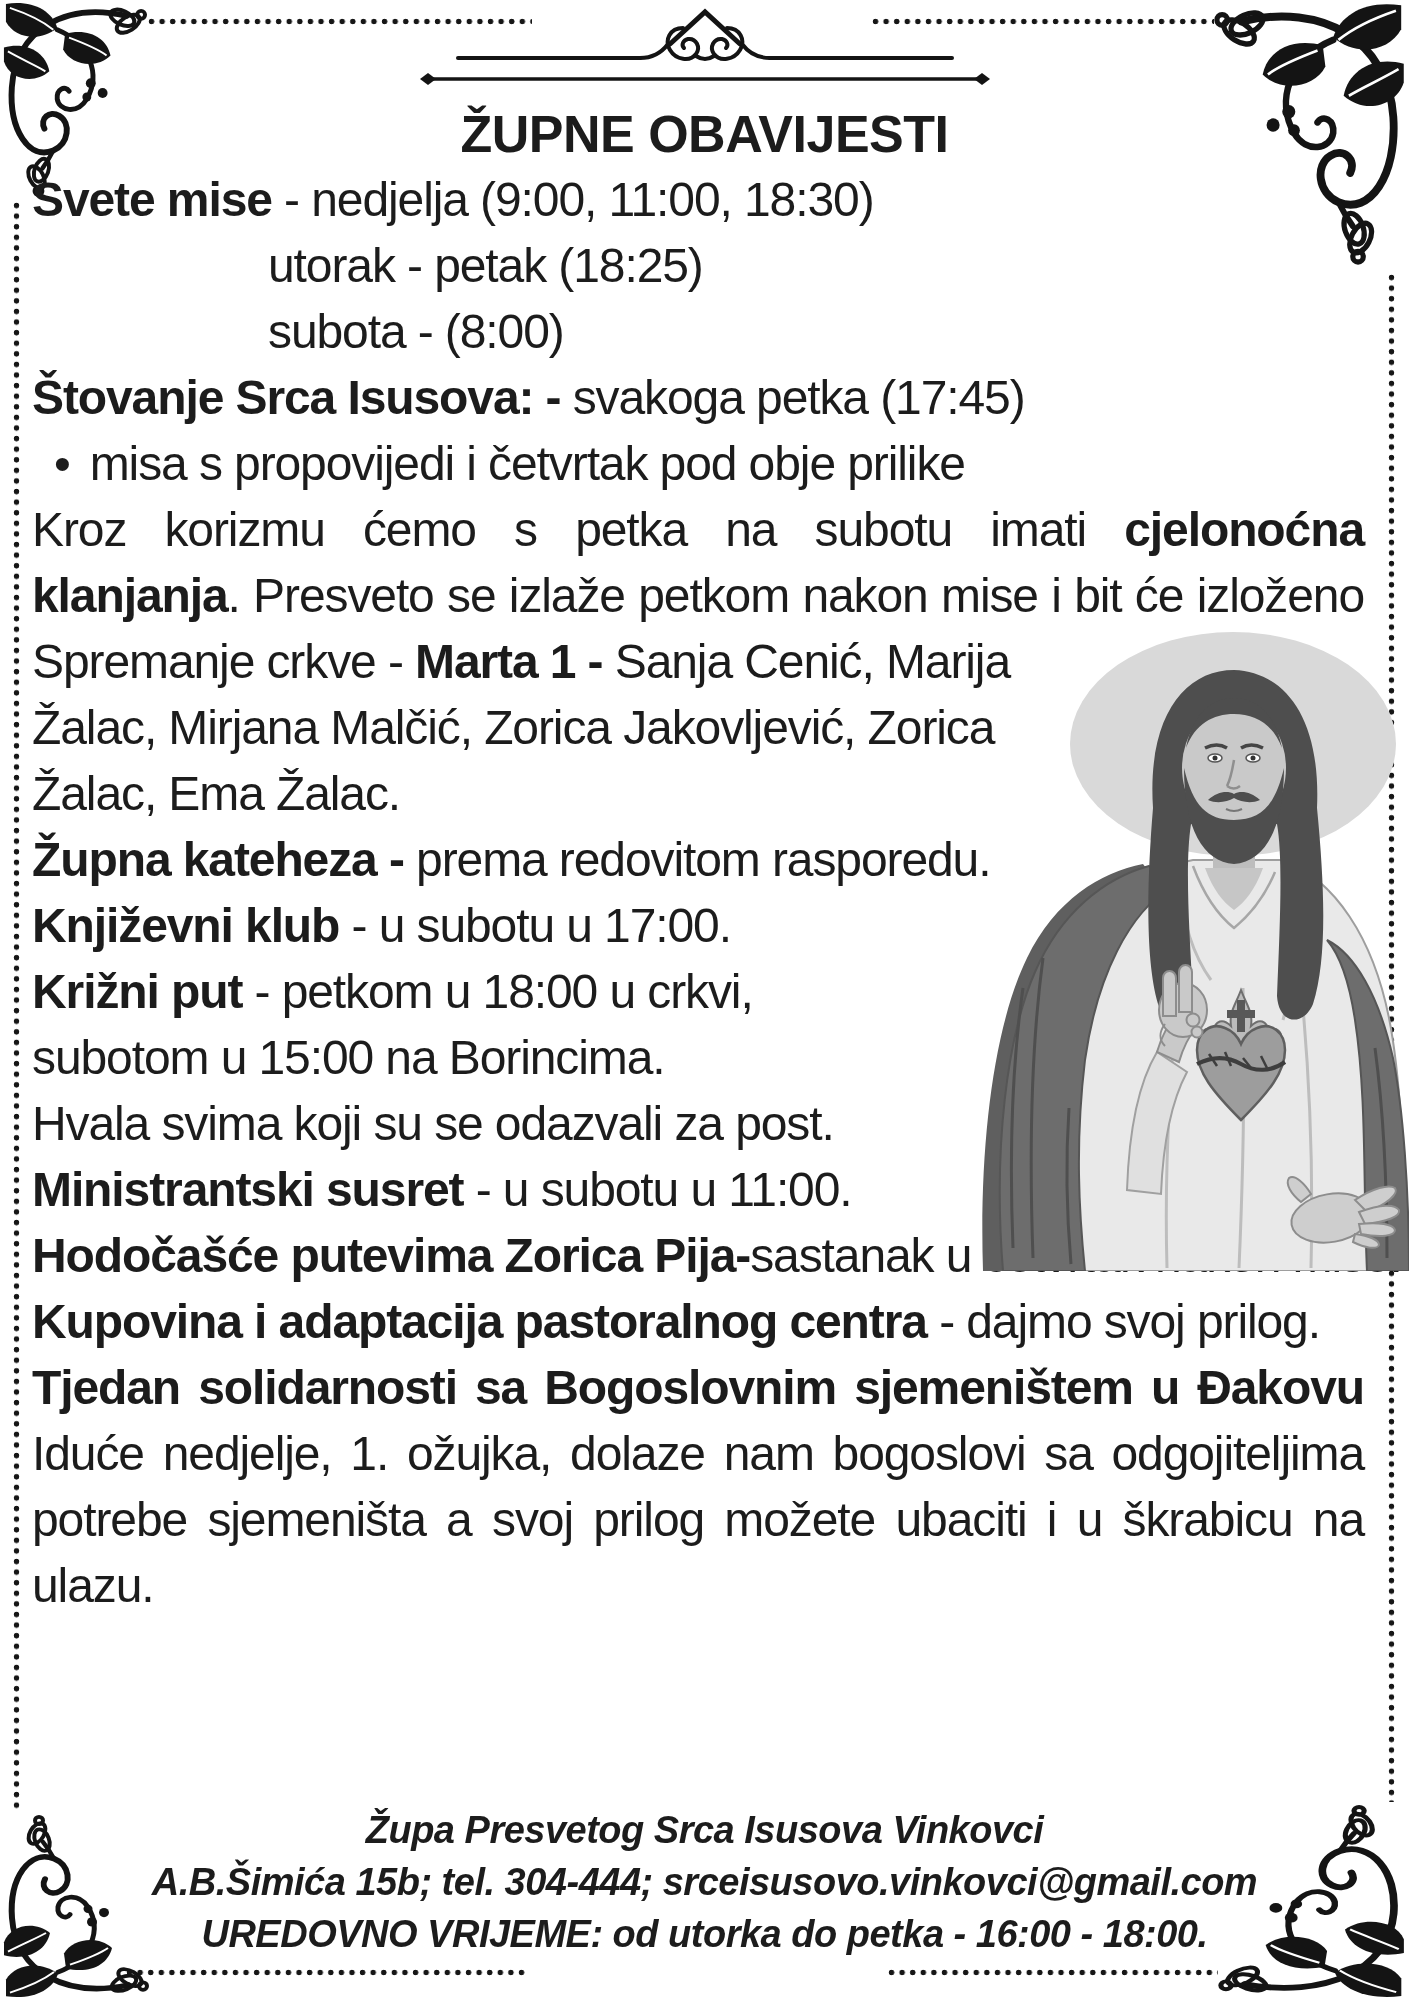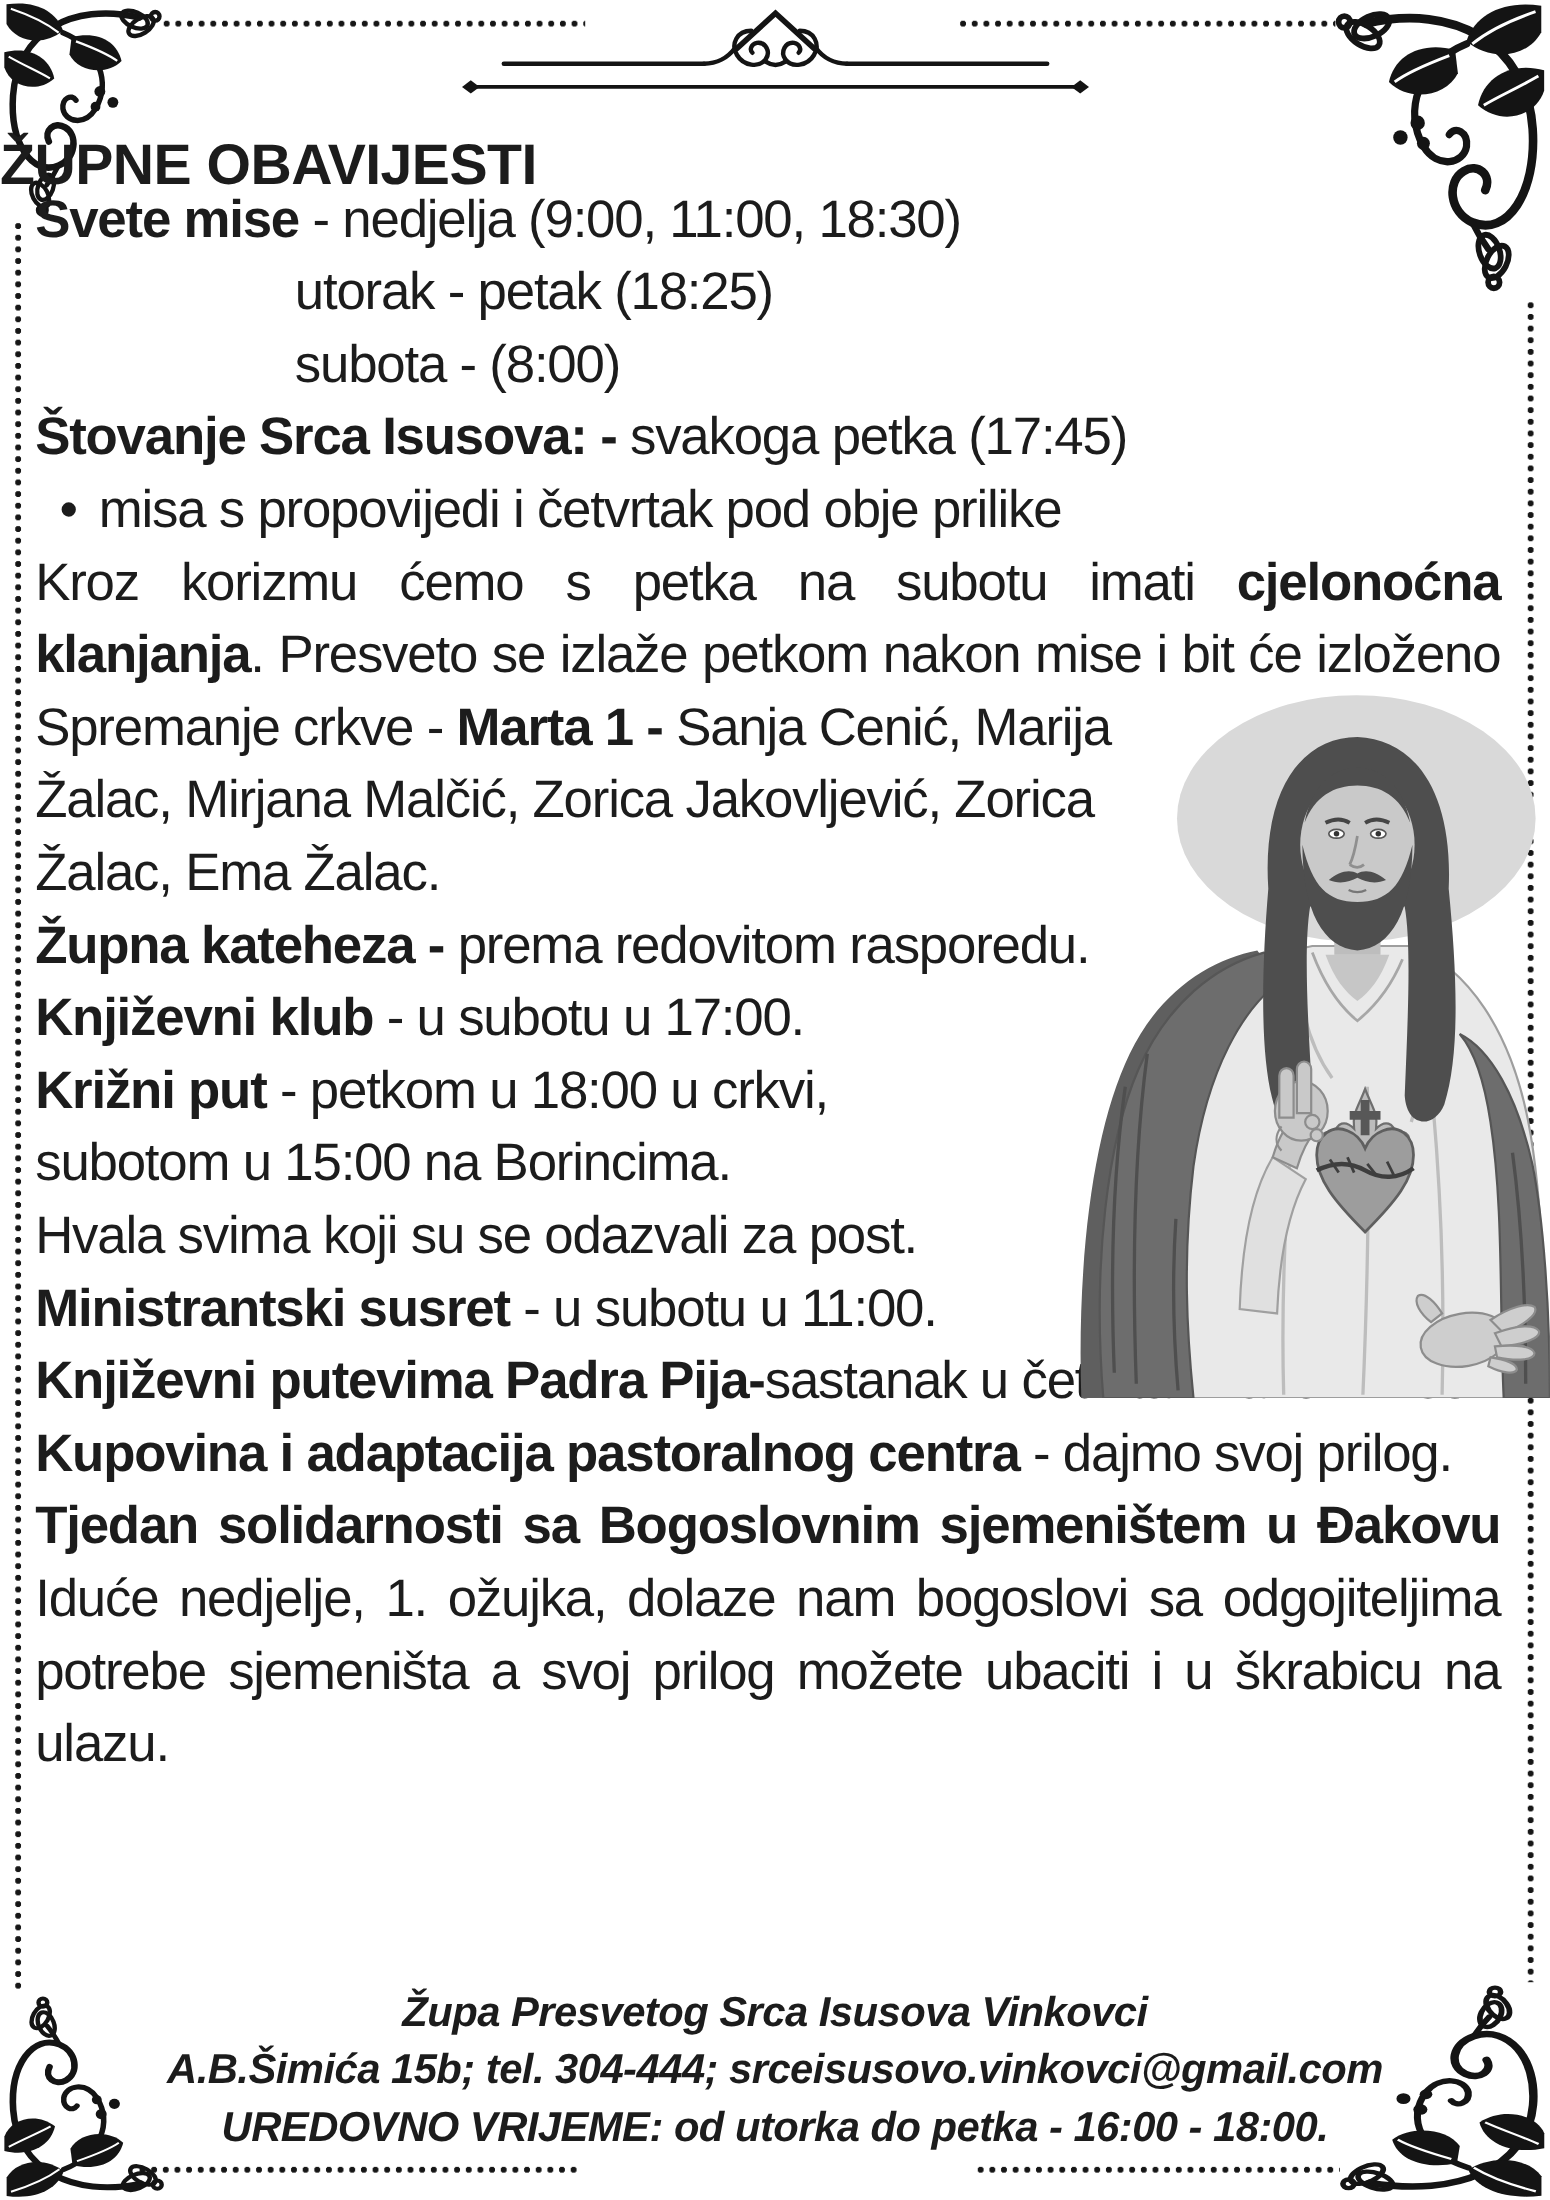--- a/index.html
+++ b/index.html
@@ -23,21 +23,21 @@
   .corner{position:absolute;}
   #corner-tl{left:0;top:0;width:148px;height:198px;}
   #corner-tr{right:0;top:0;width:196px;height:266px;transform:scaleX(-1);}
   #corner-bl{left:0;bottom:0;width:150px;height:186px;transform:scaleY(-1);}
   #corner-br{right:0;bottom:0;width:192px;height:196px;transform:scale(-1,-1);}
   .corner svg{width:100%;height:100%;}
 
   #divider{position:absolute;left:400px;top:0;width:610px;height:95px;}
 
   
-  .title{position:absolute;top:120px;left:0;width:100%;text-align:left;
+  .title{position:absolute;top:104px;left:0;width:100%;text-align:center;
          font-size:52px;font-weight:700;line-height:60px;letter-spacing:-0.5px;}
   .content{position:absolute;left:32px;top:167px;width:1332px;}
   .ln{height:66px;line-height:66px;font-size:48px;letter-spacing:-1.1px;white-space:nowrap;}
   .ln strong{font-weight:700;}
   .indent{padding-left:236px;}
   .just{white-space:normal;text-align:justify;text-align-last:justify;}
   .bullet{display:inline-block;margin-left:22px;margin-right:20px;}
 
   .footer{position:absolute;top:1804px;left:0;width:100%;text-align:center;
           font-style:italic;font-weight:700;font-size:38px;letter-spacing:-0.5px;}
@@ -211,21 +211,21 @@
     <div class="ln just"><strong>klanjanja</strong><span>. Presveto se izlaže petkom nakon mise i bit će izloženo</span></div>
     <div class="ln"><span>Spremanje crkve - </span><strong>Marta 1 -</strong><span> Sanja Cenić, Marija</span></div>
     <div class="ln"><span>Žalac, Mirjana Malčić, Zorica Jakovljević, Zorica</span></div>
     <div class="ln"><span>Žalac, Ema Žalac.</span></div>
     <div class="ln"><strong>Župna kateheza -</strong><span> prema redovitom rasporedu.</span></div>
     <div class="ln"><strong>Književni klub</strong><span> - u subotu u 17:00.</span></div>
     <div class="ln"><strong>Križni put</strong><span> - petkom u 18:00 u crkvi,</span></div>
     <div class="ln"><span>subotom u 15:00 na Borincima.</span></div>
     <div class="ln"><span>Hvala svima koji su se odazvali za post.</span></div>
     <div class="ln"><strong>Ministrantski susret</strong><span> - u subotu u 11:00.</span></div>
-    <div class="ln"><strong>Književni putevima Padra Pija-</strong><span>sastanak u četvrtak nakon mise.</span></div>
+    <div class="ln"><strong>Hodočašće putevima Zorica Pija-</strong><span>sastanak u četvrtak nakon mise.</span></div>
     <div class="ln"><strong>Kupovina i adaptacija pastoralnog centra</strong><span> - dajmo svoj prilog.</span></div>
     <div class="ln just"><strong>Tjedan solidarnosti sa Bogoslovnim sjemeništem u Đakovu</strong></div>
     <div class="ln just"><span>Iduće nedjelje, 1. ožujka, dolaze nam bogoslovi sa odgojiteljima</span></div>
     <div class="ln just"><span>potrebe sjemeništa a svoj prilog možete ubaciti i u škrabicu na</span></div>
     <div class="ln"><span>ulazu.</span></div>
   </div>
 
   <div id="jesus">
     <svg viewBox="0 0 466 643">
       <ellipse cx="290" cy="116" rx="163" ry="112" fill="#d9d9d9"></ellipse>

